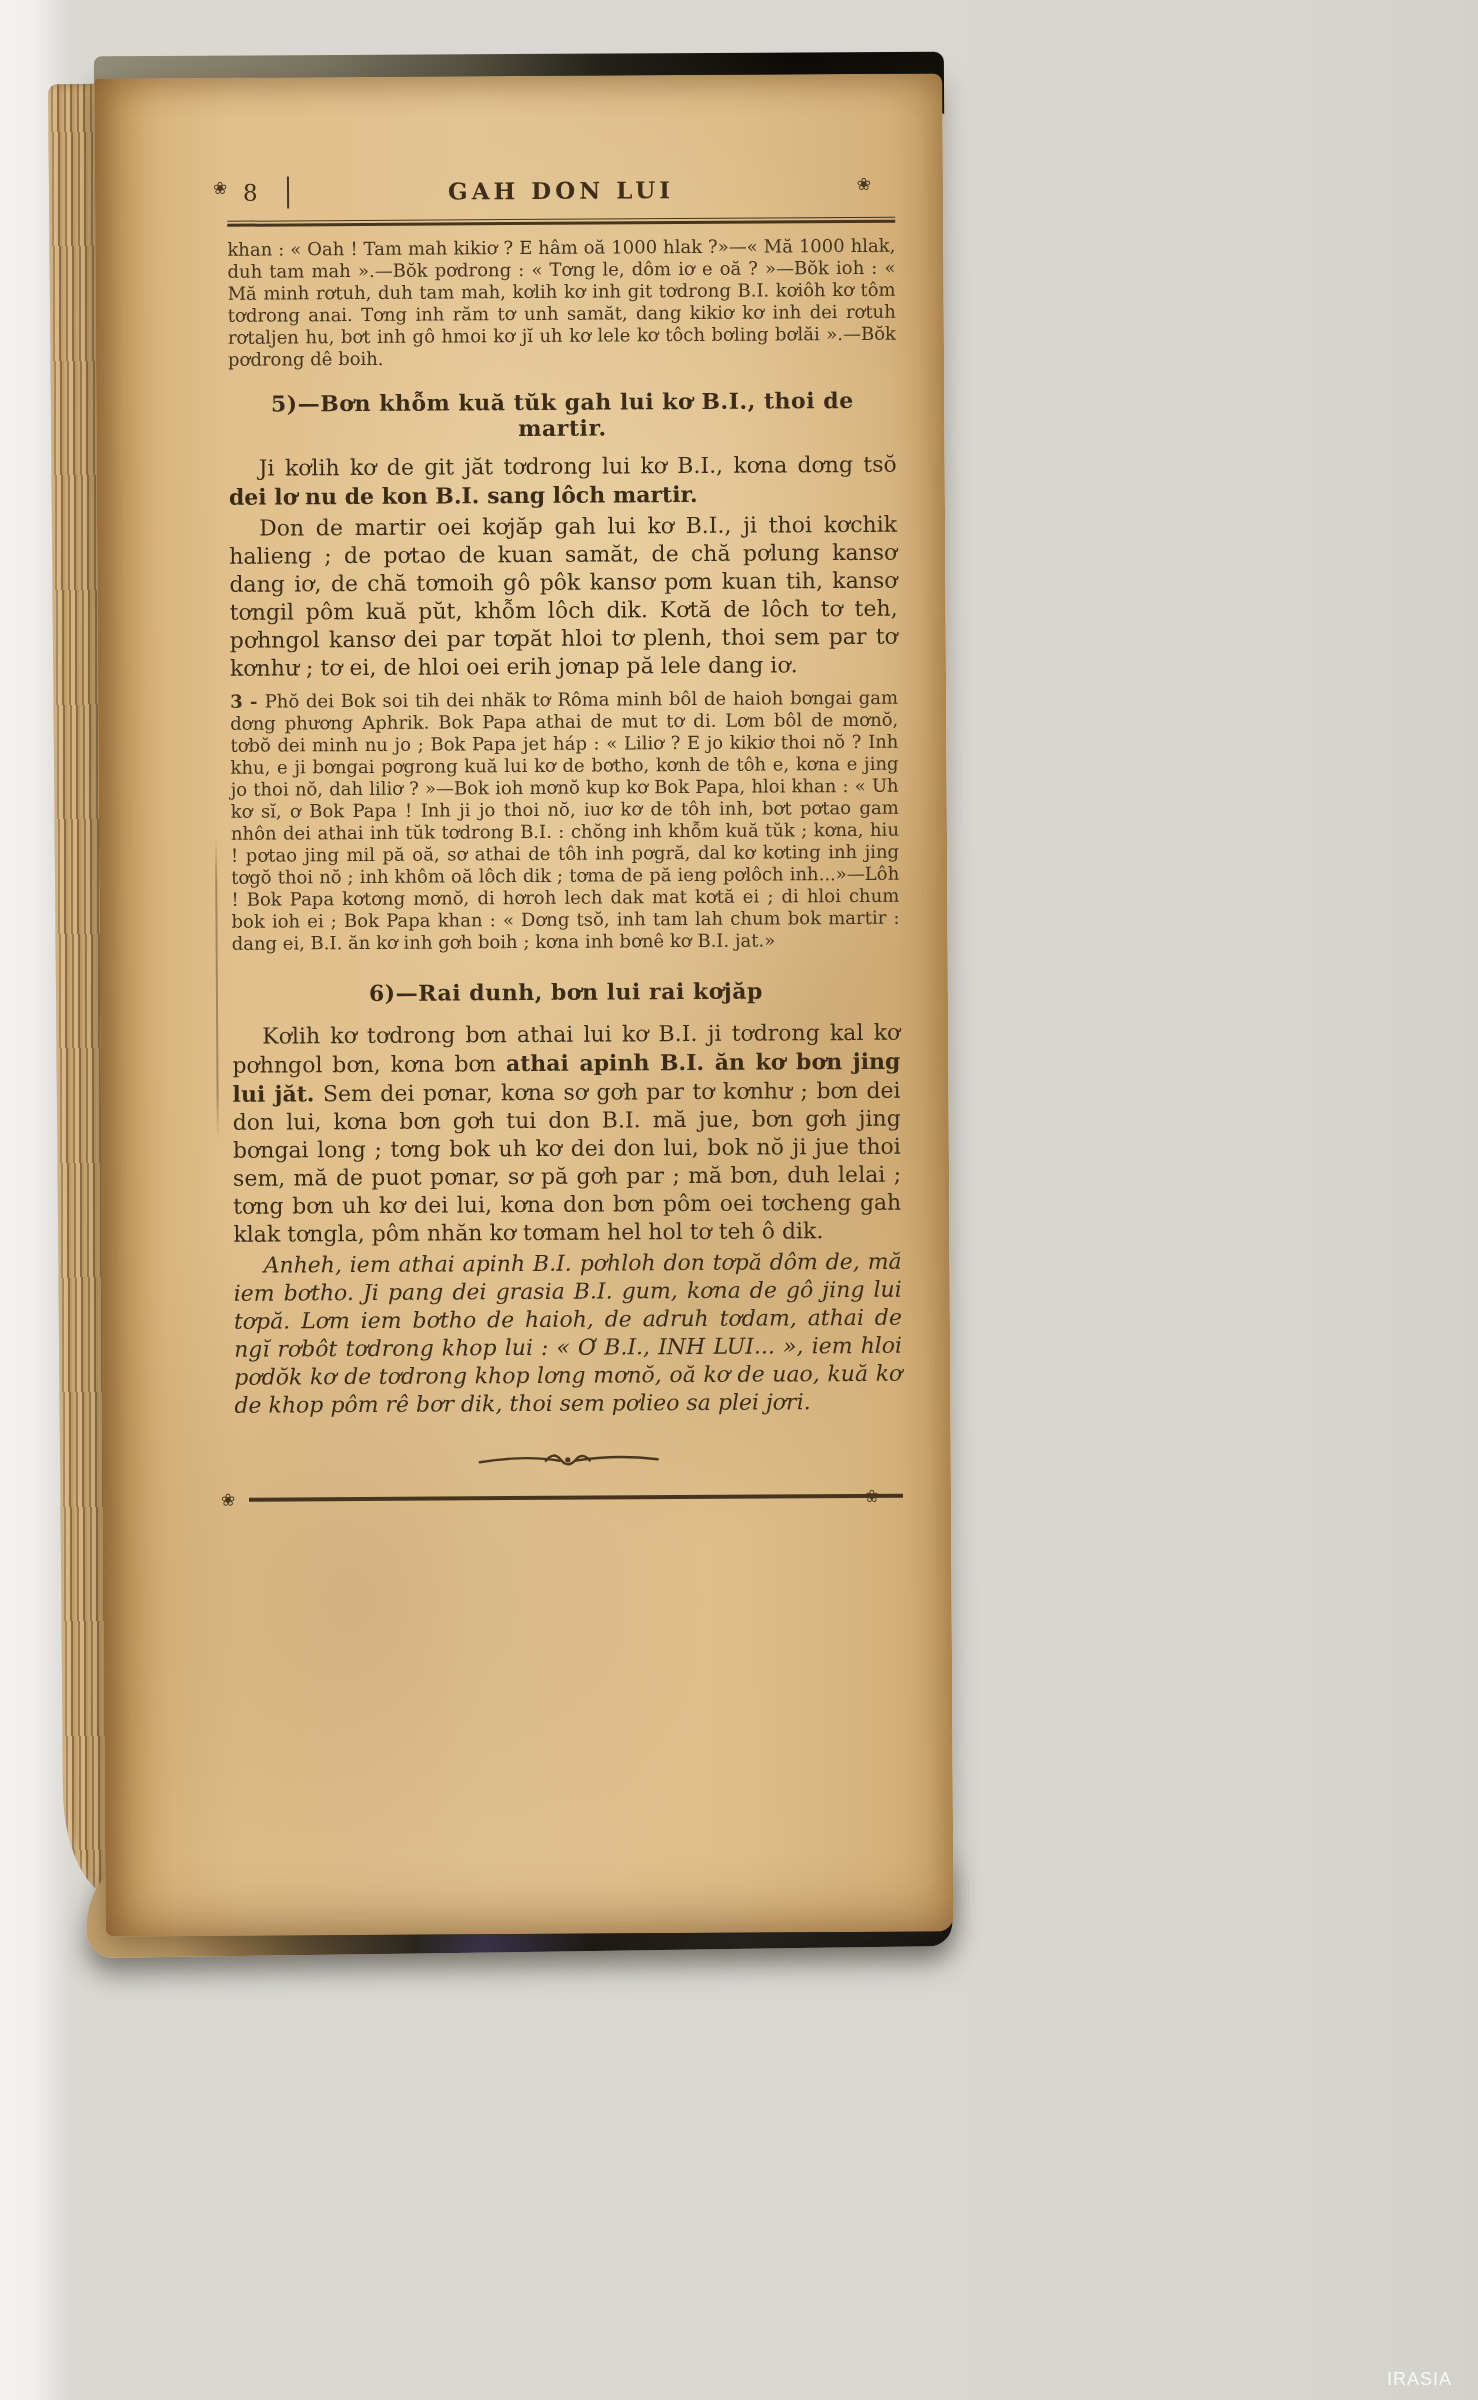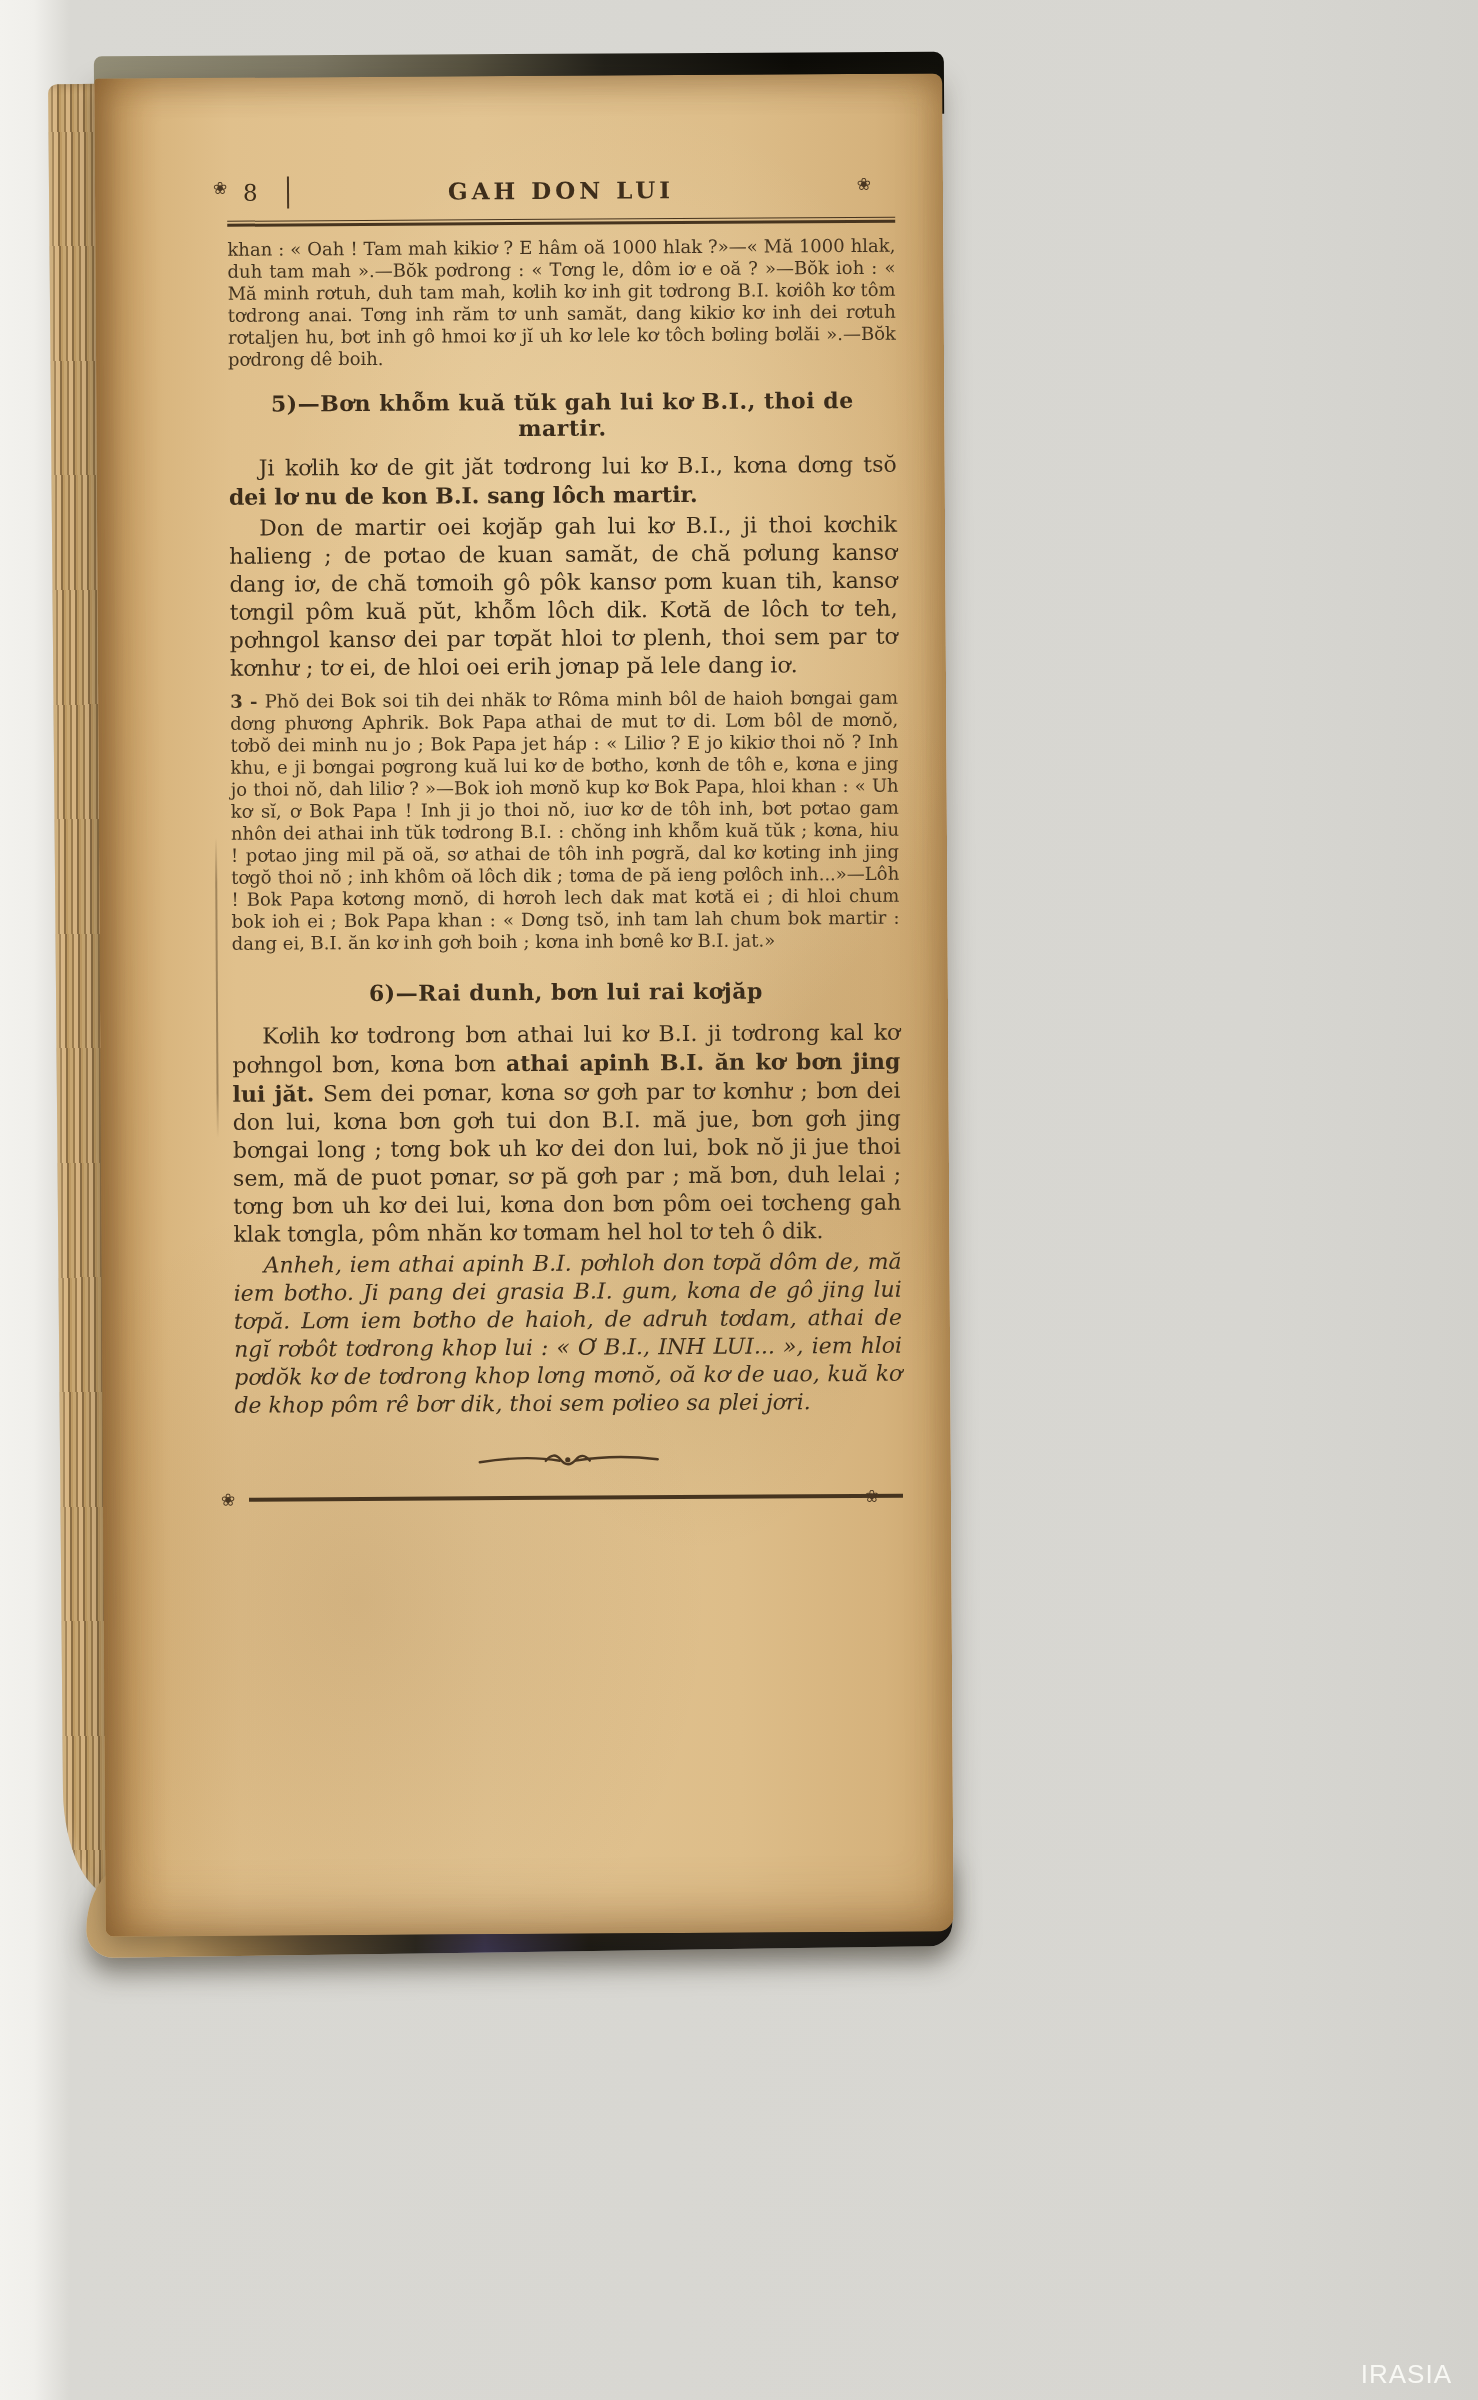--- a/index.html
+++ b/index.html
@@ -154,21 +154,21 @@
   .foot-rule {
     height: 3.5px;
     background: #46341f;
     margin-left: 14px;
   }
 
   .watermark {
     position: absolute;
     right: 26px; bottom: 10px;
     font-family: "Liberation Sans", sans-serif;
-    font-size: 26px;
+    font-size: 18px;
     letter-spacing: 1px;
     color: #f8f8f4;
   }
 </style>
 </head>
 <body>
 
 <div class="scan">
 
   <div class="book-top-edge"></div>

